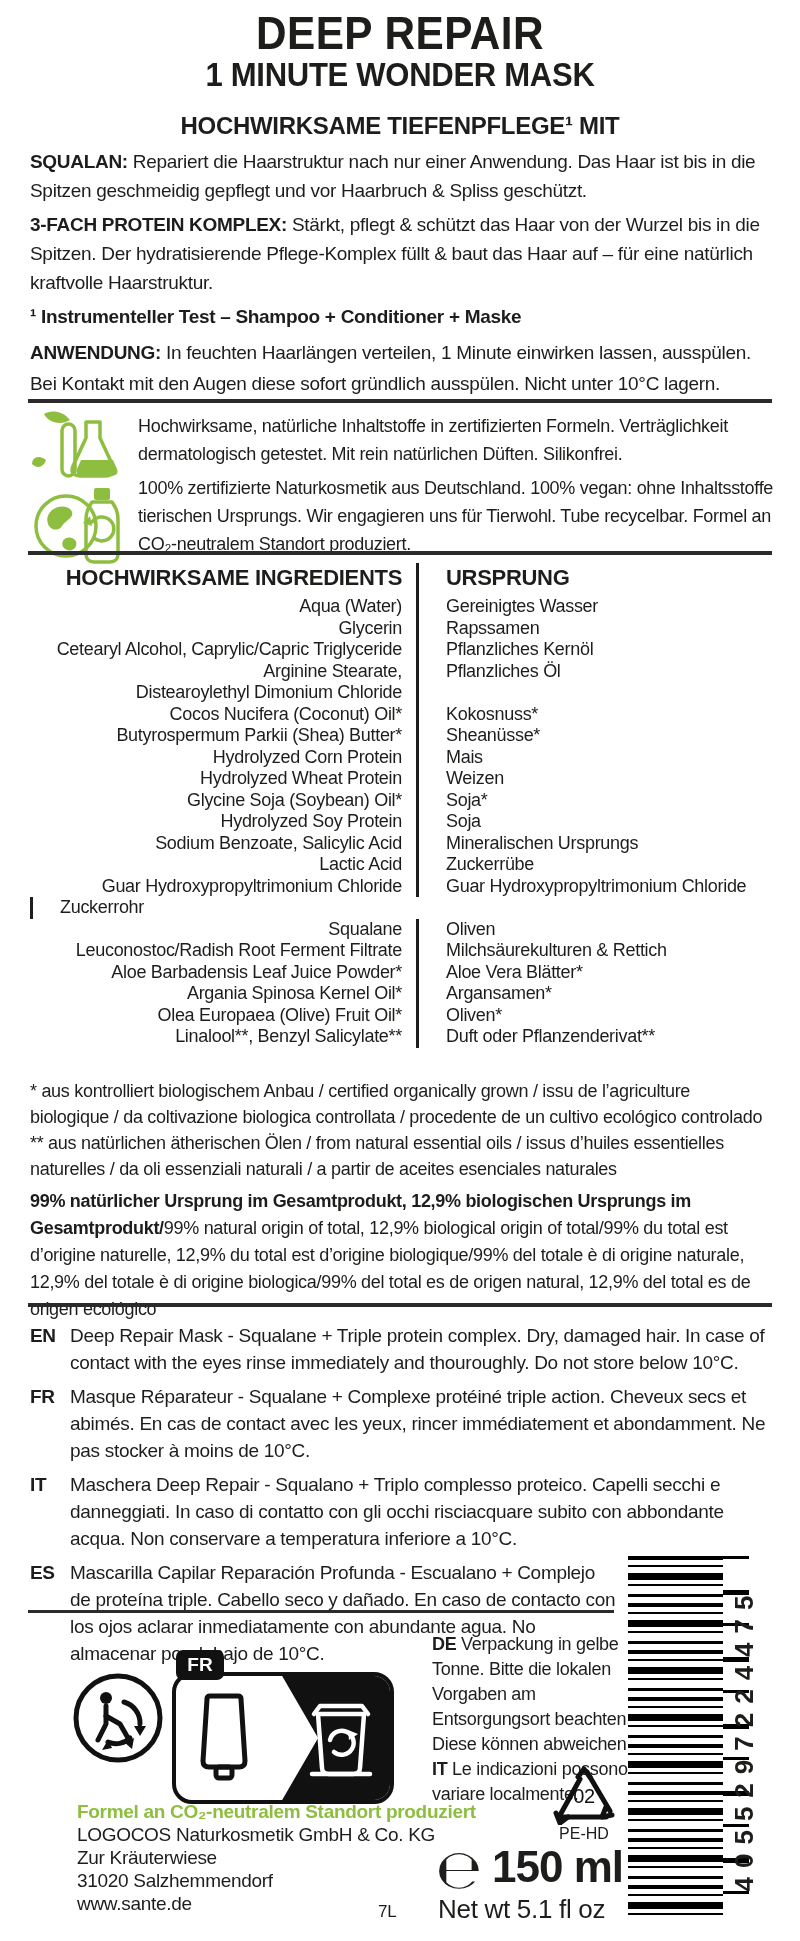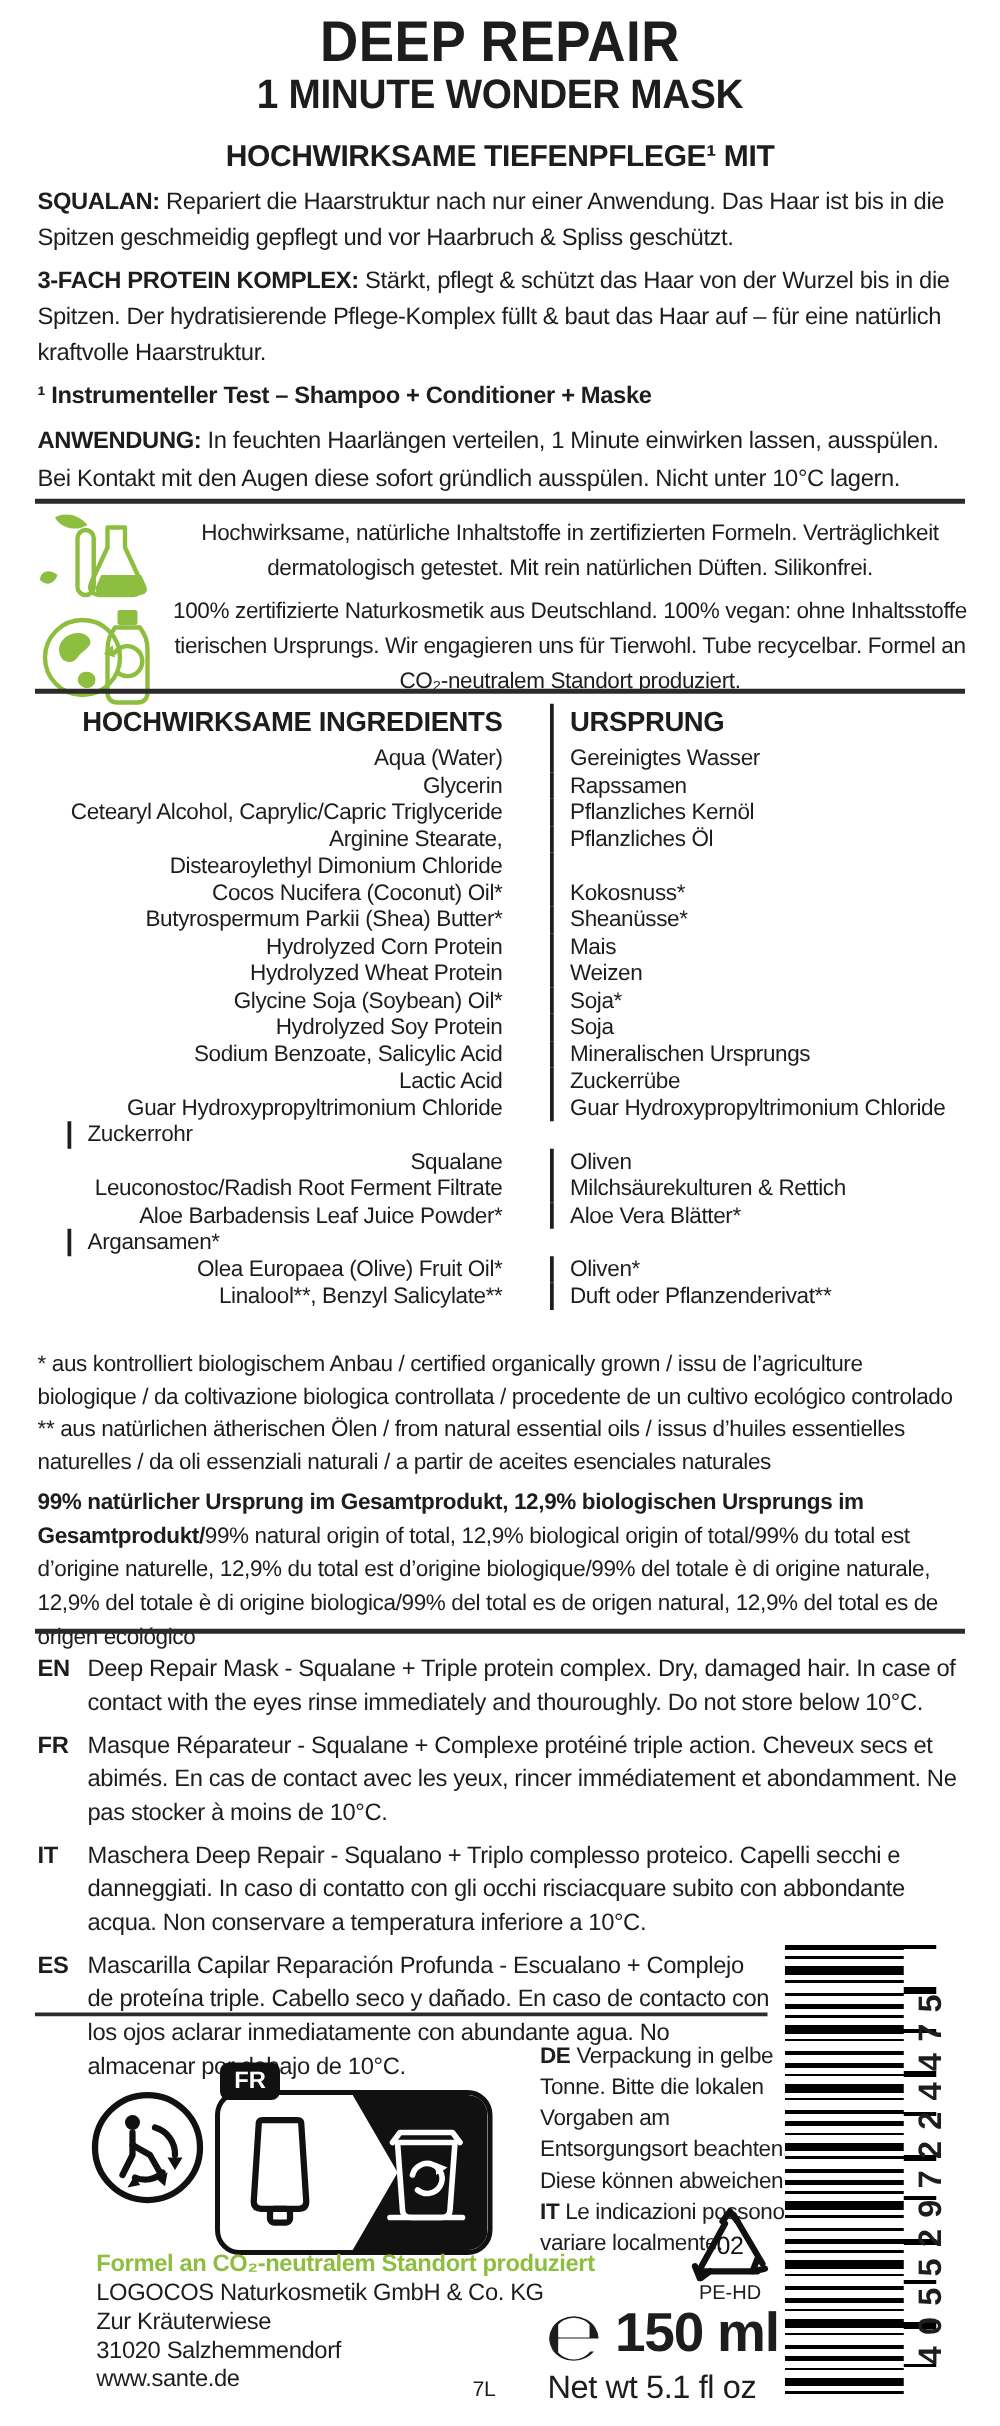--- a/index.html
+++ b/index.html
@@ -25,28 +25,28 @@
   .usage{line-height:31px;}
 
   .rule{left:28px;width:744px;height:4px;background:#2b2b2b;}
   .rule1{top:399px;}
   .rule2{top:551px;}
   .rule3{top:1303px;}
   .rule4{top:1610px;width:586px;height:3px;}
 
   
   .eco-icons{top:408px;left:32px;width:100px;height:140px;}
-  .eco-text{top:412px;left:138px;width:636px;font-size:18px;line-height:28px;text-align:center;}
+  .eco-text{top:412px;left:138px;width:636px;font-size:18px;line-height:28px;}
   .eco-text p{margin:0 0 6px 0;}
 
   
   .table{top:563px;left:30px;width:742px;}
   .ing-row{display:flex;}
   .ing-left{flex:0 0 372px;text-align:right;padding-right:14px;font-size:18px;line-height:21.5px;}
-  .ing-right{flex:1;border-left:3px solid #1d1d1b;padding-left:13px;font-size:18px;line-height:21.5px;min-height:21.5px;margin-left:24px;}
+  .ing-right{flex:1;border-left:3px solid #1d1d1b;padding-left:27px;font-size:18px;line-height:21.5px;min-height:21.5px;}
   .ing-head .ing-left,.ing-head .ing-right{font-weight:bold;font-size:22px;line-height:30px;padding-bottom:3px;}
 
   
   .footnotes{top:1078px;left:30px;width:742px;font-size:18px;line-height:26px;}
   .footnotes p{margin:0;}
   .origin{top:1188px;left:30px;width:742px;font-size:18px;line-height:27px;}
 
   
   .langs{top:1322px;left:30px;width:742px;}
   .lang{display:flex;margin-bottom:7px;font-size:19px;line-height:27px;}
@@ -216,20 +216,21 @@
         </div>
         <div class="ing-row">
           <div class="ing-left">Leuconostoc/Radish Root Ferment Filtrate</div>
           <div class="ing-right">Milchsäurekulturen &amp; Rettich</div>
         </div>
         <div class="ing-row">
           <div class="ing-left">Aloe Barbadensis Leaf Juice Powder*</div>
           <div class="ing-right">Aloe Vera Blätter*</div>
         </div>
         <div class="ing-row">
+          <div class="ing-left">Argania Spinosa Kernel Oil*</div>
           <div class="ing-right">Argansamen*</div>
         </div>
         <div class="ing-row">
           <div class="ing-left">Olea Europaea (Olive) Fruit Oil*</div>
           <div class="ing-right">Oliven*</div>
         </div>
         <div class="ing-row">
           <div class="ing-left">Linalool**, Benzyl Salicylate**</div>
           <div class="ing-right">Duft oder Pflanzenderivat**</div>
         </div>

